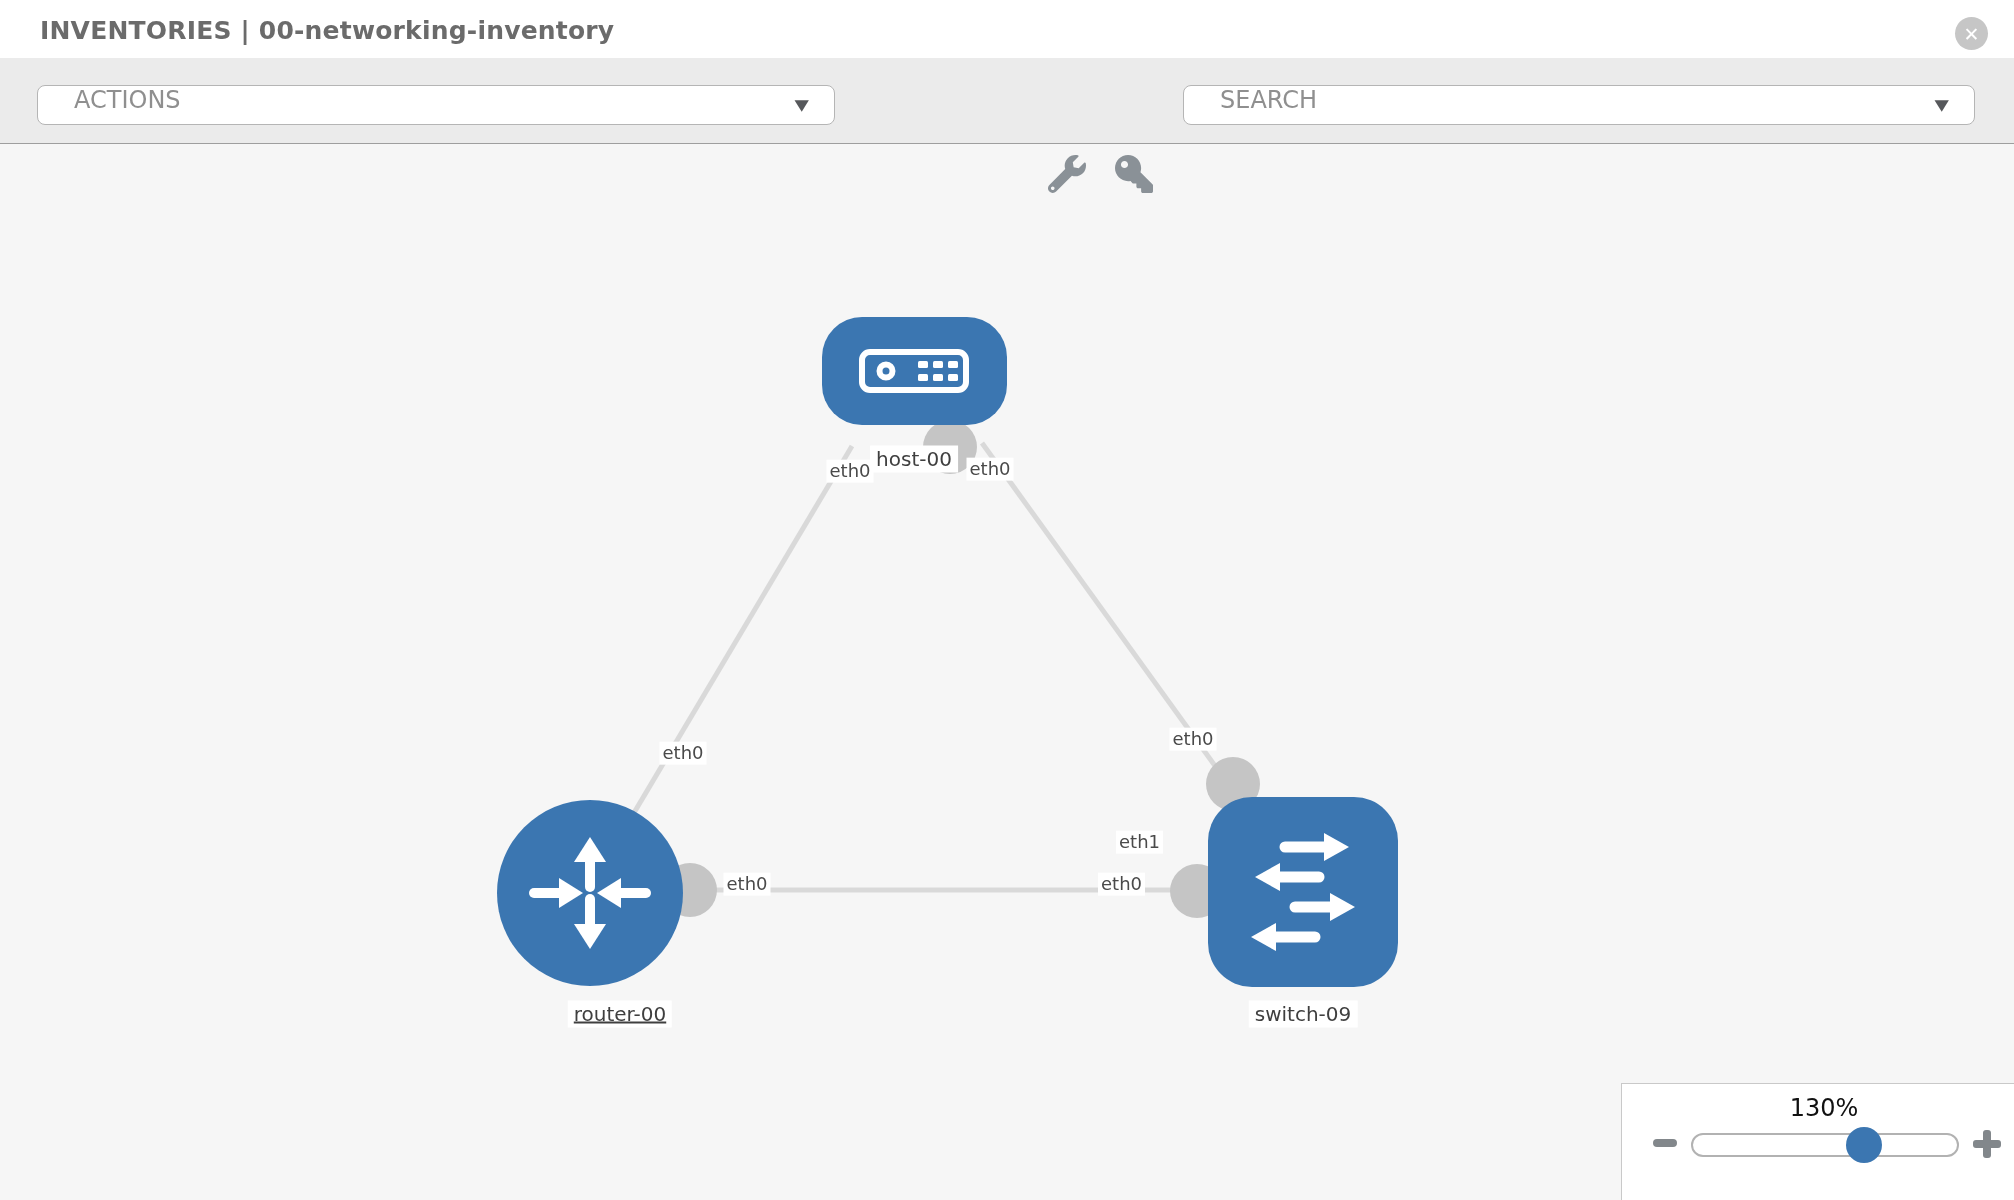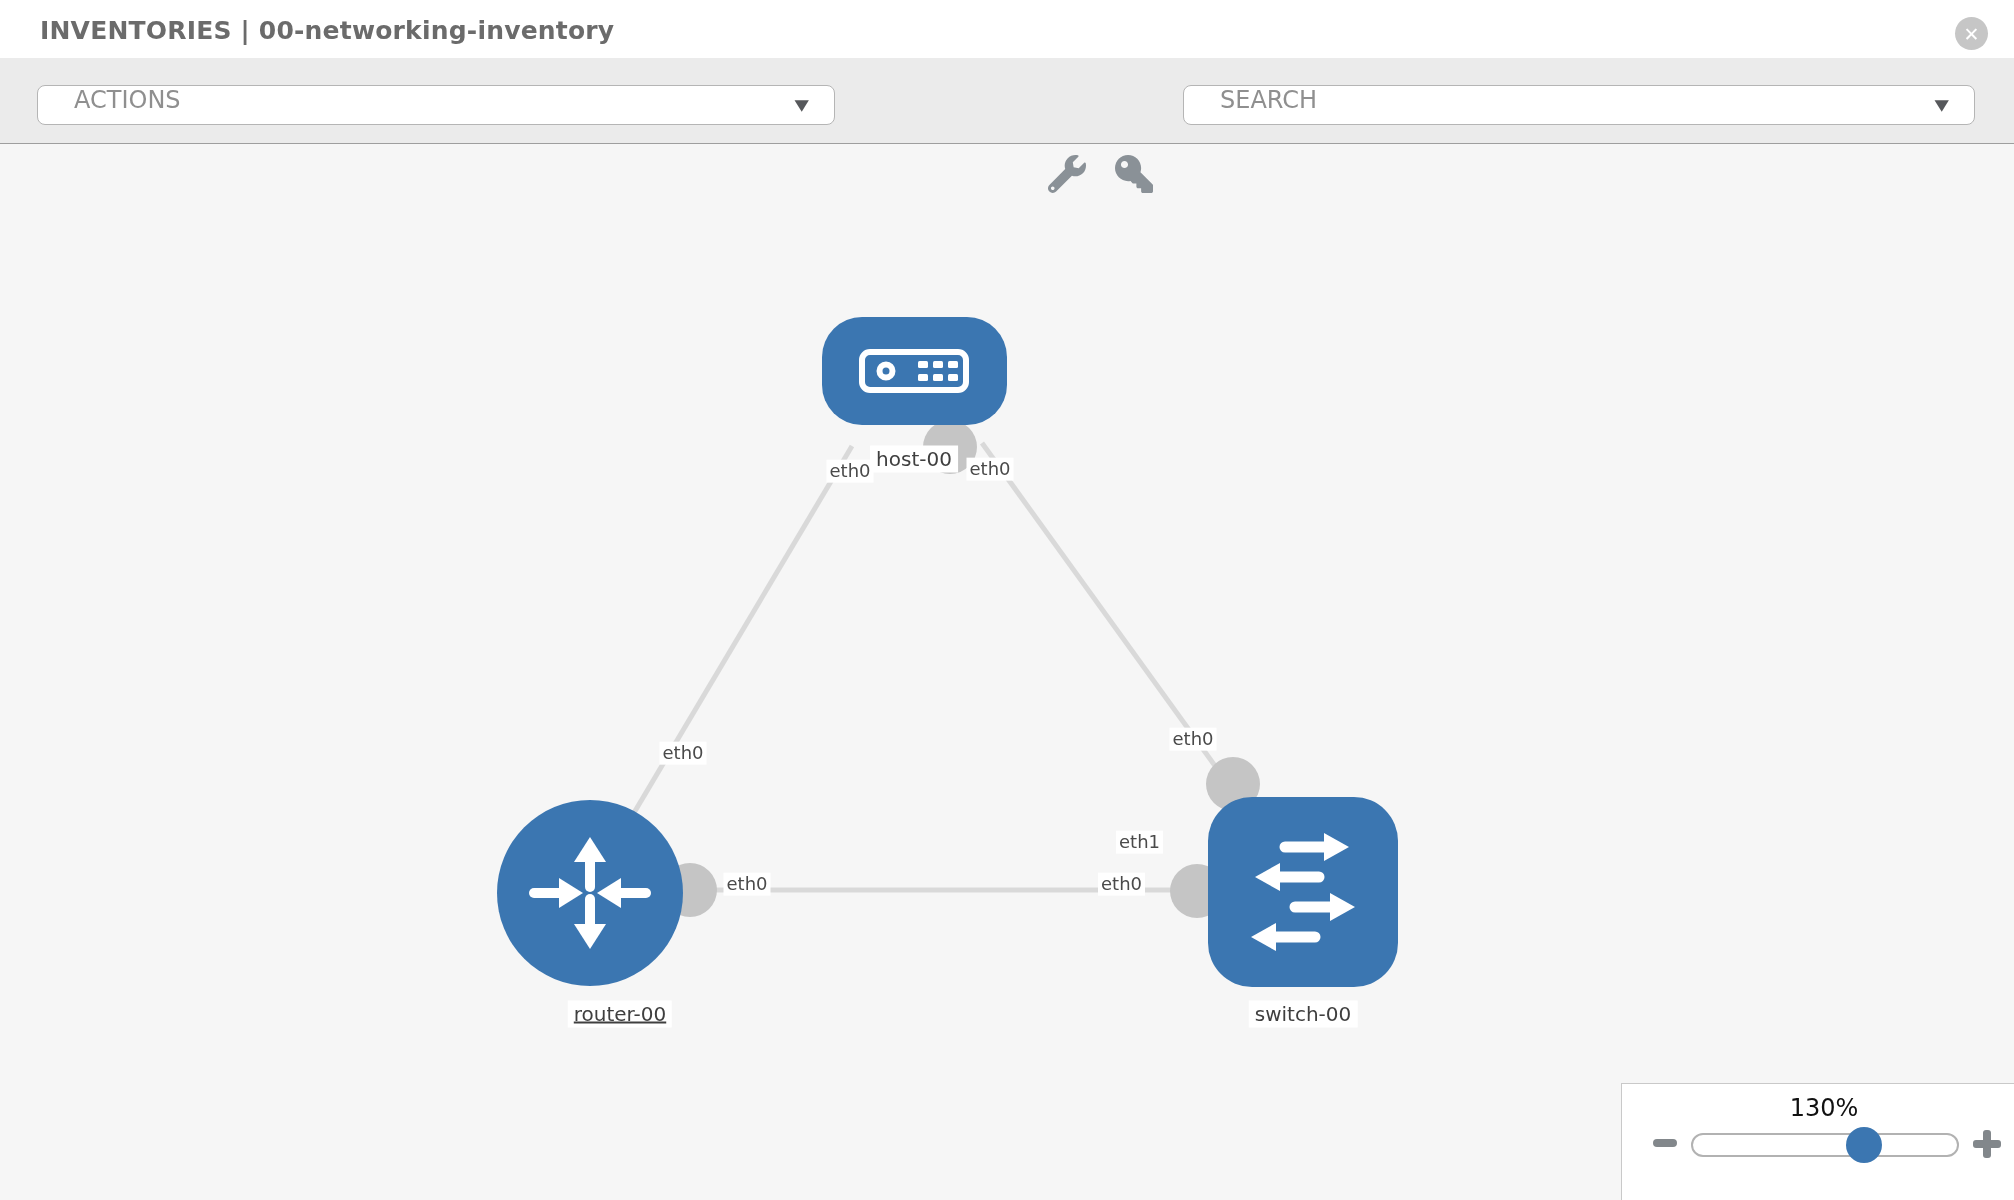--- a/index.html
+++ b/index.html
@@ -176,21 +176,21 @@
 
 <div class="chip" style="left:850px; top:471px;">eth0</div>
 <div class="chip chip-lg" style="left:914px; top:459px; z-index:3;">host-00</div>
 <div class="chip" style="left:990px; top:469px;">eth0</div>
 <div class="chip" style="left:683px; top:753px;">eth0</div>
 <div class="chip" style="left:1193px; top:739px;">eth0</div>
 <div class="chip" style="left:747px; top:884px;">eth0</div>
 <div class="chip chip-left-anchor" style="left:1098px; top:884px;">eth0</div>
 <div class="chip chip-left-anchor" style="left:1116px; top:842px; z-index:3;">eth1</div>
 <div class="chip chip-lg" style="left:620px; top:1014px;text-decoration:underline;">router-00</div>
-<div class="chip chip-lg" style="left:1303px; top:1014px;">switch-00</div>
+<div class="chip chip-lg" style="left:1303px; top:1014px;">switch-09</div>
 
 <div class="zoom-panel">
   <div class="zoom-value">130%</div>
   <div class="zoom-minus"></div>
   <div class="zoom-track"></div>
   <div class="zoom-thumb"></div>
   <div class="zoom-plus" style="left:340px; top:40px; width:52px; height:44px;">
     <div class="zoom-plus-h" style="left:11px; top:16px;"></div>
     <div class="zoom-plus-v" style="left:21px; top:6px;"></div>
   </div>

